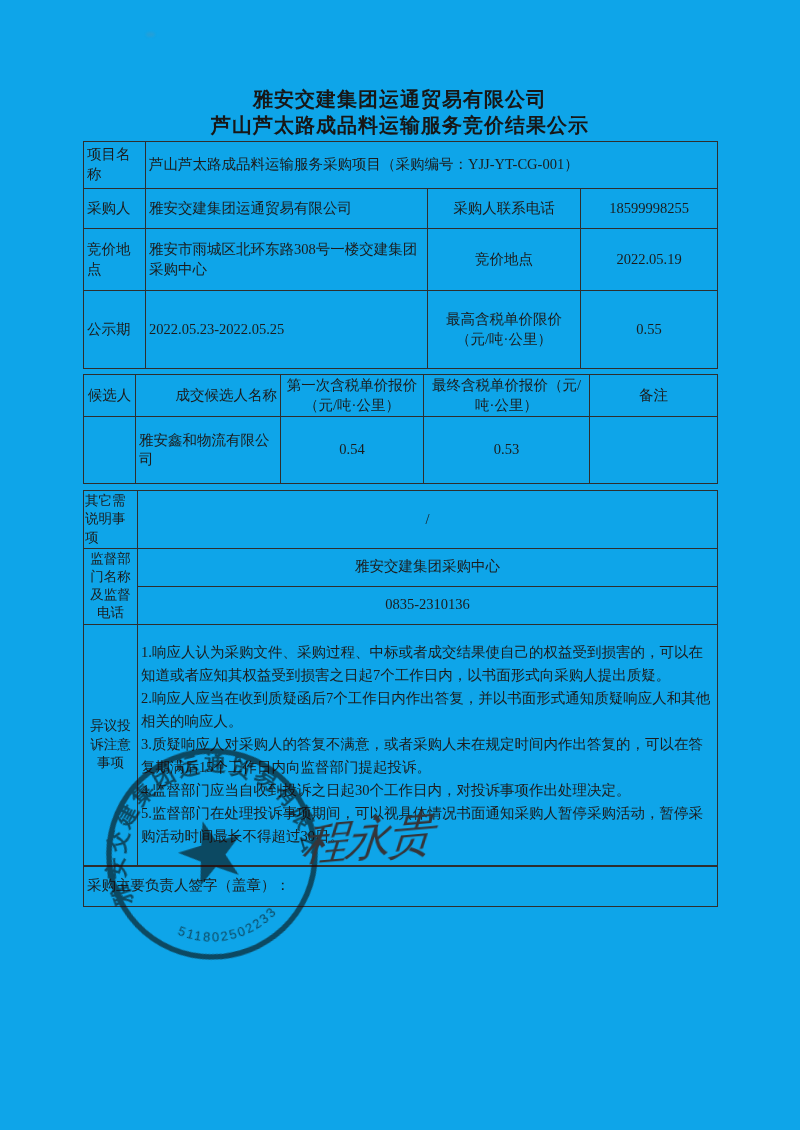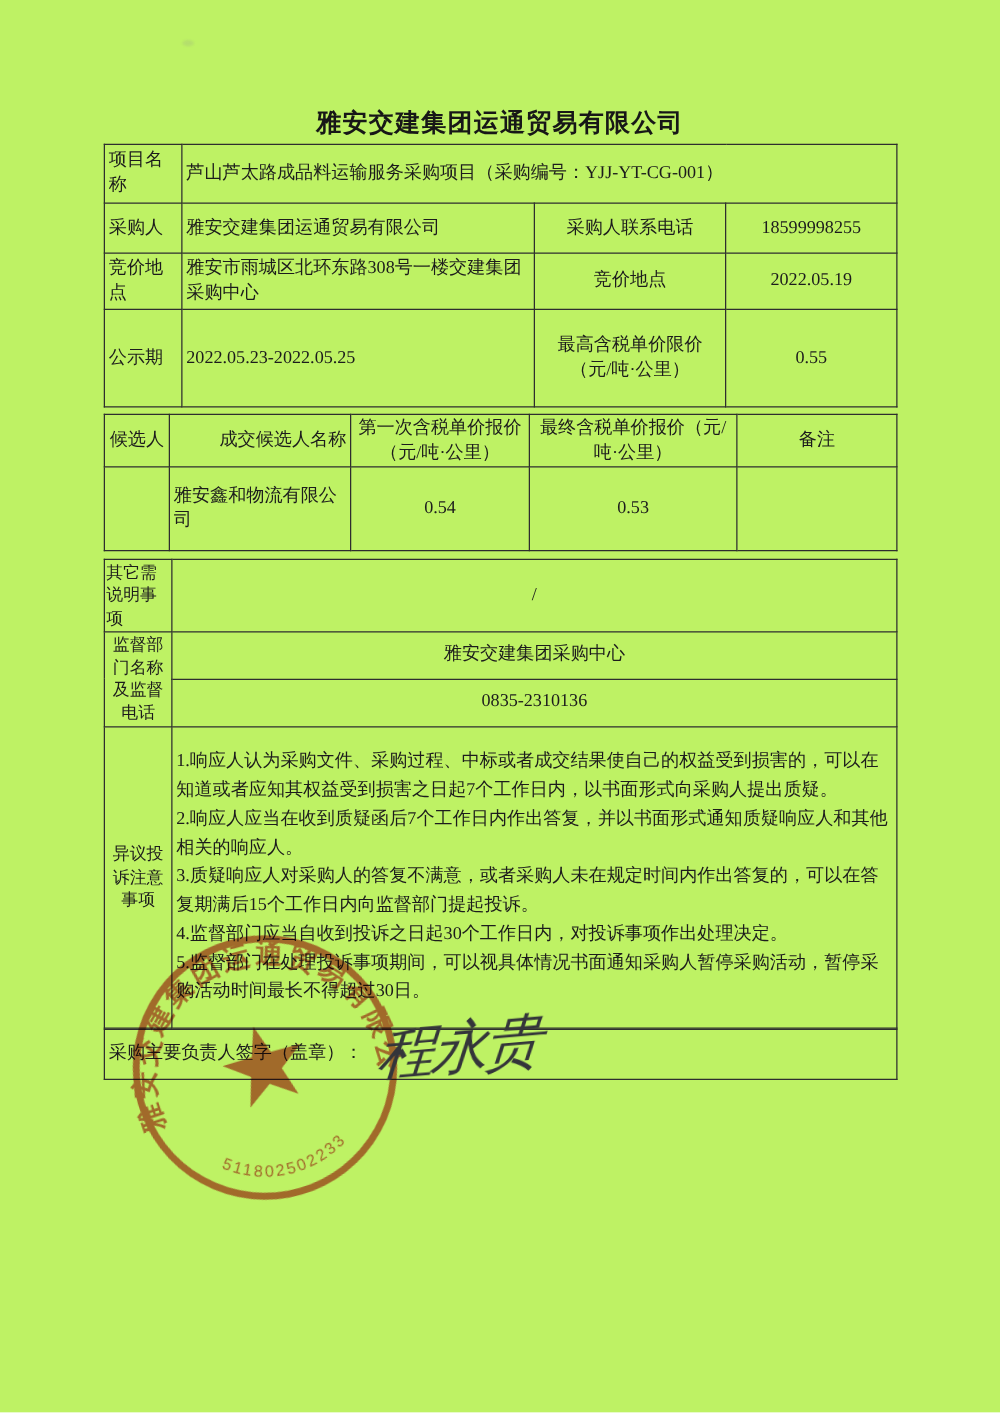--- a/index.html
+++ b/index.html
@@ -1,19 +1,19 @@
 <!DOCTYPE html>
 <html><head>
 <meta charset="utf-8">
 <style>
   html,body { margin:0; padding:0; background:#ffffff; }
   .page {
     position: relative;
     width: 800px; height: 1130px;
-    background: #bef264;
+    background: #0ea5e9;
     color: #1b1b1b;
     font-family: "Liberation Serif", "DejaVu Serif", serif;
     overflow: hidden;
   }
   .smudge {
     position:absolute; left:146px; top:32px; width:9px; height:5px;
     background: rgba(140,140,145,0.18); border-radius:50%; filter: blur(1px);
   }
   .title-block { padding-top: 86px; text-align:center; }
   .doc-title {
@@ -65,41 +65,42 @@
 </style>
 </head>
 <body>
 
 <div class="page">
 
   <div class="smudge"></div>
 
   <div class="title-block">
     <div class="doc-title">雅安交建集团运通贸易有限公司</div>
+    <div class="doc-title">芦山芦太路成品料运输服务竞价结果公示</div>
   </div>
 
   <table class="tbl t1">
     <colgroup>
         <col style="width:62px">
         <col style="width:282px">
         <col style="width:153px">
         <col style="width:137px">
       </colgroup>
     <tbody>
         <tr style="height:47px">
       <td class="lab">项目名称</td>
       <td class="val" colspan="3">芦山芦太路成品料运输服务采购项目（采购编号：YJJ-YT-CG-001）</td>
     </tr>
     <tr style="height:40px">
       <td class="lab">采购人</td>
       <td class="val">雅安交建集团运通贸易有限公司</td>
       <td class="cen">采购人联系电话</td>
       <td class="cen">18599998255</td>
     </tr>
-    <tr style="height:45px">
+    <tr style="height:62px">
       <td class="lab">竞价地点</td>
       <td class="val">雅安市雨城区北环东路308号一楼交建集团采购中心</td>
       <td class="cen">竞价地点</td>
       <td class="cen">2022.05.19</td>
     </tr>
     <tr style="height:78px">
       <td class="lab">公示期</td>
       <td class="val">2022.05.23-2022.05.25</td>
       <td class="cen">最高含税单价限价（元/吨·公里）</td>
       <td class="cen">0.55</td>

